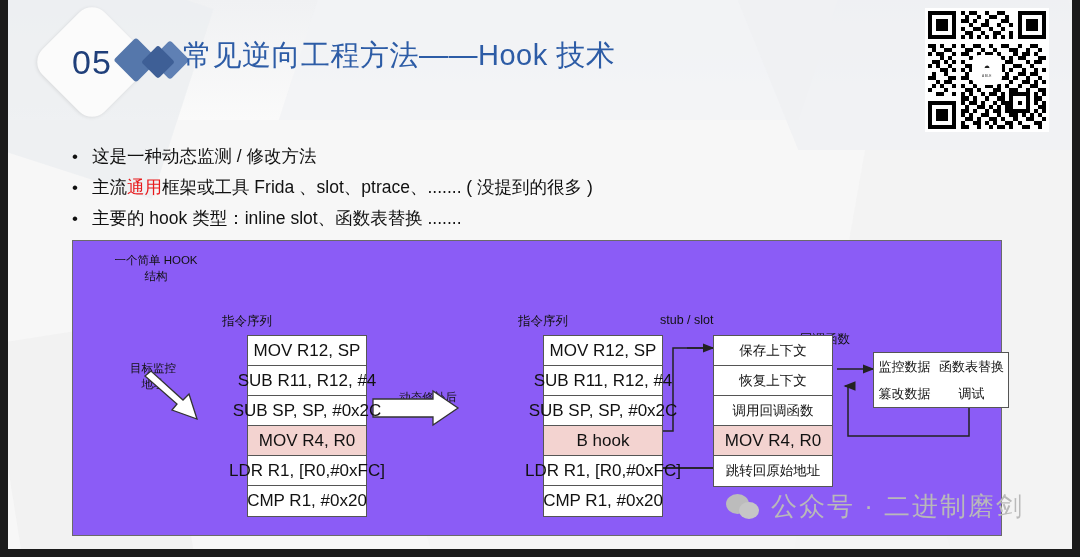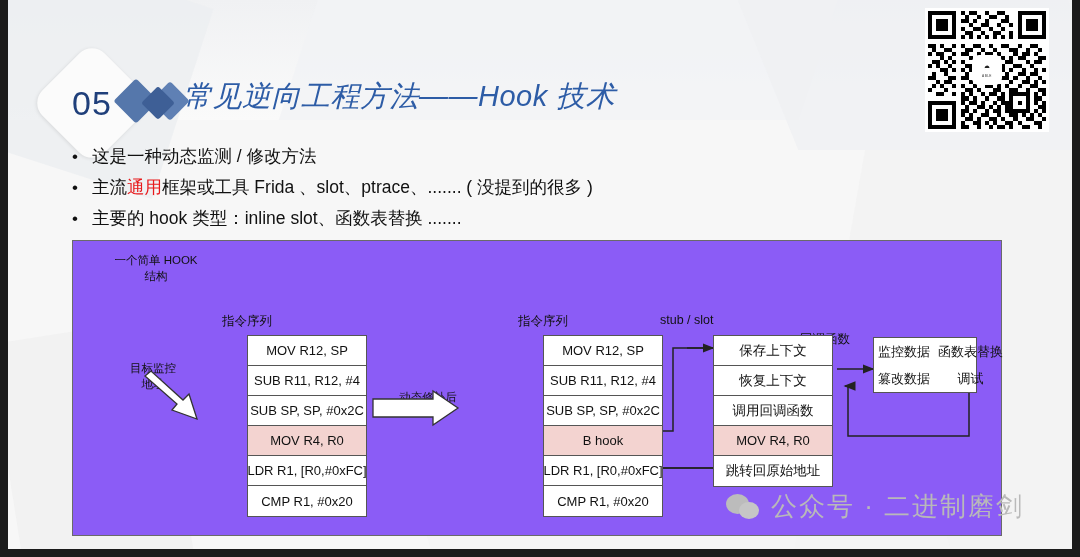--- a/index.html
+++ b/index.html
@@ -16,39 +16,39 @@
   .poly{position:absolute;pointer-events:none;}
   .p1{left:0;top:0;width:1064px;height:120px;background:linear-gradient(180deg,#f0f1f3 0%,#fafafa 100%);}
   .p2{left:-40px;top:-30px;width:220px;height:200px;background:#eceef1;transform:rotate(18deg);opacity:.85;}
   .p3{left:300px;top:-60px;width:520px;height:180px;background:#f2f3f5;transform:skewX(-18deg);opacity:.9;}
   .p4{left:760px;top:0px;width:330px;height:150px;background:#eff0f2;transform:skewX(22deg);opacity:.8;}
   .p5{left:0px;top:330px;width:170px;height:260px;background:#f1f1f1;transform:rotate(-9deg);opacity:.9;}
   .p6{left:820px;top:150px;width:300px;height:420px;background:#f2f2f2;transform:skewX(-10deg);opacity:.75;}
   .p7{left:420px;top:470px;width:520px;height:140px;background:#f4f4f4;transform:skewX(16deg);opacity:.8;}
 
   
-  #header{position:absolute;left:0;top:0;width:904px;height:140px;margin-top:41px;}
+  #header{position:absolute;left:0;top:0;width:904px;height:140px;}
   .hex{
     position:absolute;left:40px;top:18px;width:88px;height:88px;
     background:#fbfbfb;border-radius:18px;transform:rotate(45deg);
     box-shadow:0 1px 4px rgba(0,0,0,.10);
   }
   .num{
     position:absolute;left:40px;top:18px;width:88px;height:88px;
     display:flex;align-items:center;justify-content:center;
     color:#1f3f7a;font-size:34px;letter-spacing:1px;
   }
   .dia-wrap{position:absolute;left:112px;top:40px;width:70px;height:48px;}
   .dia{position:absolute;border-radius:3px;}
   .dia-a{left:0px;top:4px;width:32px;height:32px;background:#5577ab;transform:rotate(45deg);}
   .dia-b{left:26px;top:10px;width:24px;height:24px;background:#3e5f96;transform:rotate(45deg);}
   .dia-c{left:36px;top:6px;width:28px;height:28px;background:#5f80b4;transform:rotate(45deg);}
   #title{
     position:absolute;left:175px;top:36px;
-    font-size:29px;color:#2d5ca6;letter-spacing:.5px;white-space:nowrap;font-style:italic;
+    font-size:29px;color:#2d5ca6;letter-spacing:.5px;white-space:nowrap;
   }
 
   
   #qr{position:absolute;left:917px;top:8px;width:124px;height:124px;background:#fff;padding:3px;box-sizing:border-box;}
   #qr svg{display:block;}
   .qrlogo{
     position:absolute;left:50%;top:50%;transform:translate(-50%,-50%);
     width:30px;height:30px;background:#fff;border-radius:7px;
     display:flex;flex-direction:column;align-items:center;justify-content:center;
   }
@@ -70,21 +70,21 @@
   .lbl{position:absolute;font-size:11.5px;color:#111;white-space:nowrap;}
   .lbl.c{text-align:center;}
 
   .colhead{position:absolute;font-size:12.5px;color:#111;text-align:center;white-space:nowrap;}
 
   
   .tbl{position:absolute;border:1px solid #555;box-sizing:border-box;background:#fff;}
   .tbl .row{
     box-sizing:border-box;border-bottom:1px solid #555;
     display:flex;align-items:center;justify-content:center;
-    font-size:13px;color:#111;white-space:nowrap;
+    font-size:17px;color:#111;white-space:nowrap;
   }
   .tbl .row:last-child{border-bottom:none;}
   .tbl .row.pink{background:#f3d3d0;}
   .tbl .row.cn{font-size:13.5px;}
 
   
   #cbbox{
     position:absolute;border:1px solid #555;background:#fff;box-sizing:border-box;
     display:grid;grid-template-columns:1fr 1fr;align-items:center;justify-items:center;
     font-size:13px;color:#111;
@@ -437,21 +437,21 @@
       </div>
 
     <div class="tbl" id="tbl3" style="left:640px;top:94px;width:120px;">
         <div class="row cn" style="height: 30px;">保存上下文</div>
         <div class="row cn" style="height: 30px;">恢复上下文</div>
         <div class="row cn" style="height: 30px;">调用回调函数</div>
         <div class="row pink" style="height: 30px;">MOV  R4, R0</div>
         <div class="row cn" style="height: 30px;">跳转回原始地址</div>
       </div>
 
-    <div id="cbbox" style="left:800px;top:96px;width:104px;height:56px;">
+    <div id="cbbox" style="left:800px;top:111px;width:136px;height:56px;">
         <span>监控数据</span>
         <span>函数表替换</span>
         <span>篡改数据</span>
         <span>调试</span>
       </div>
   </div>
 
   <div id="wm">
     <span class="wcicon">
         <i class="b1"></i>

